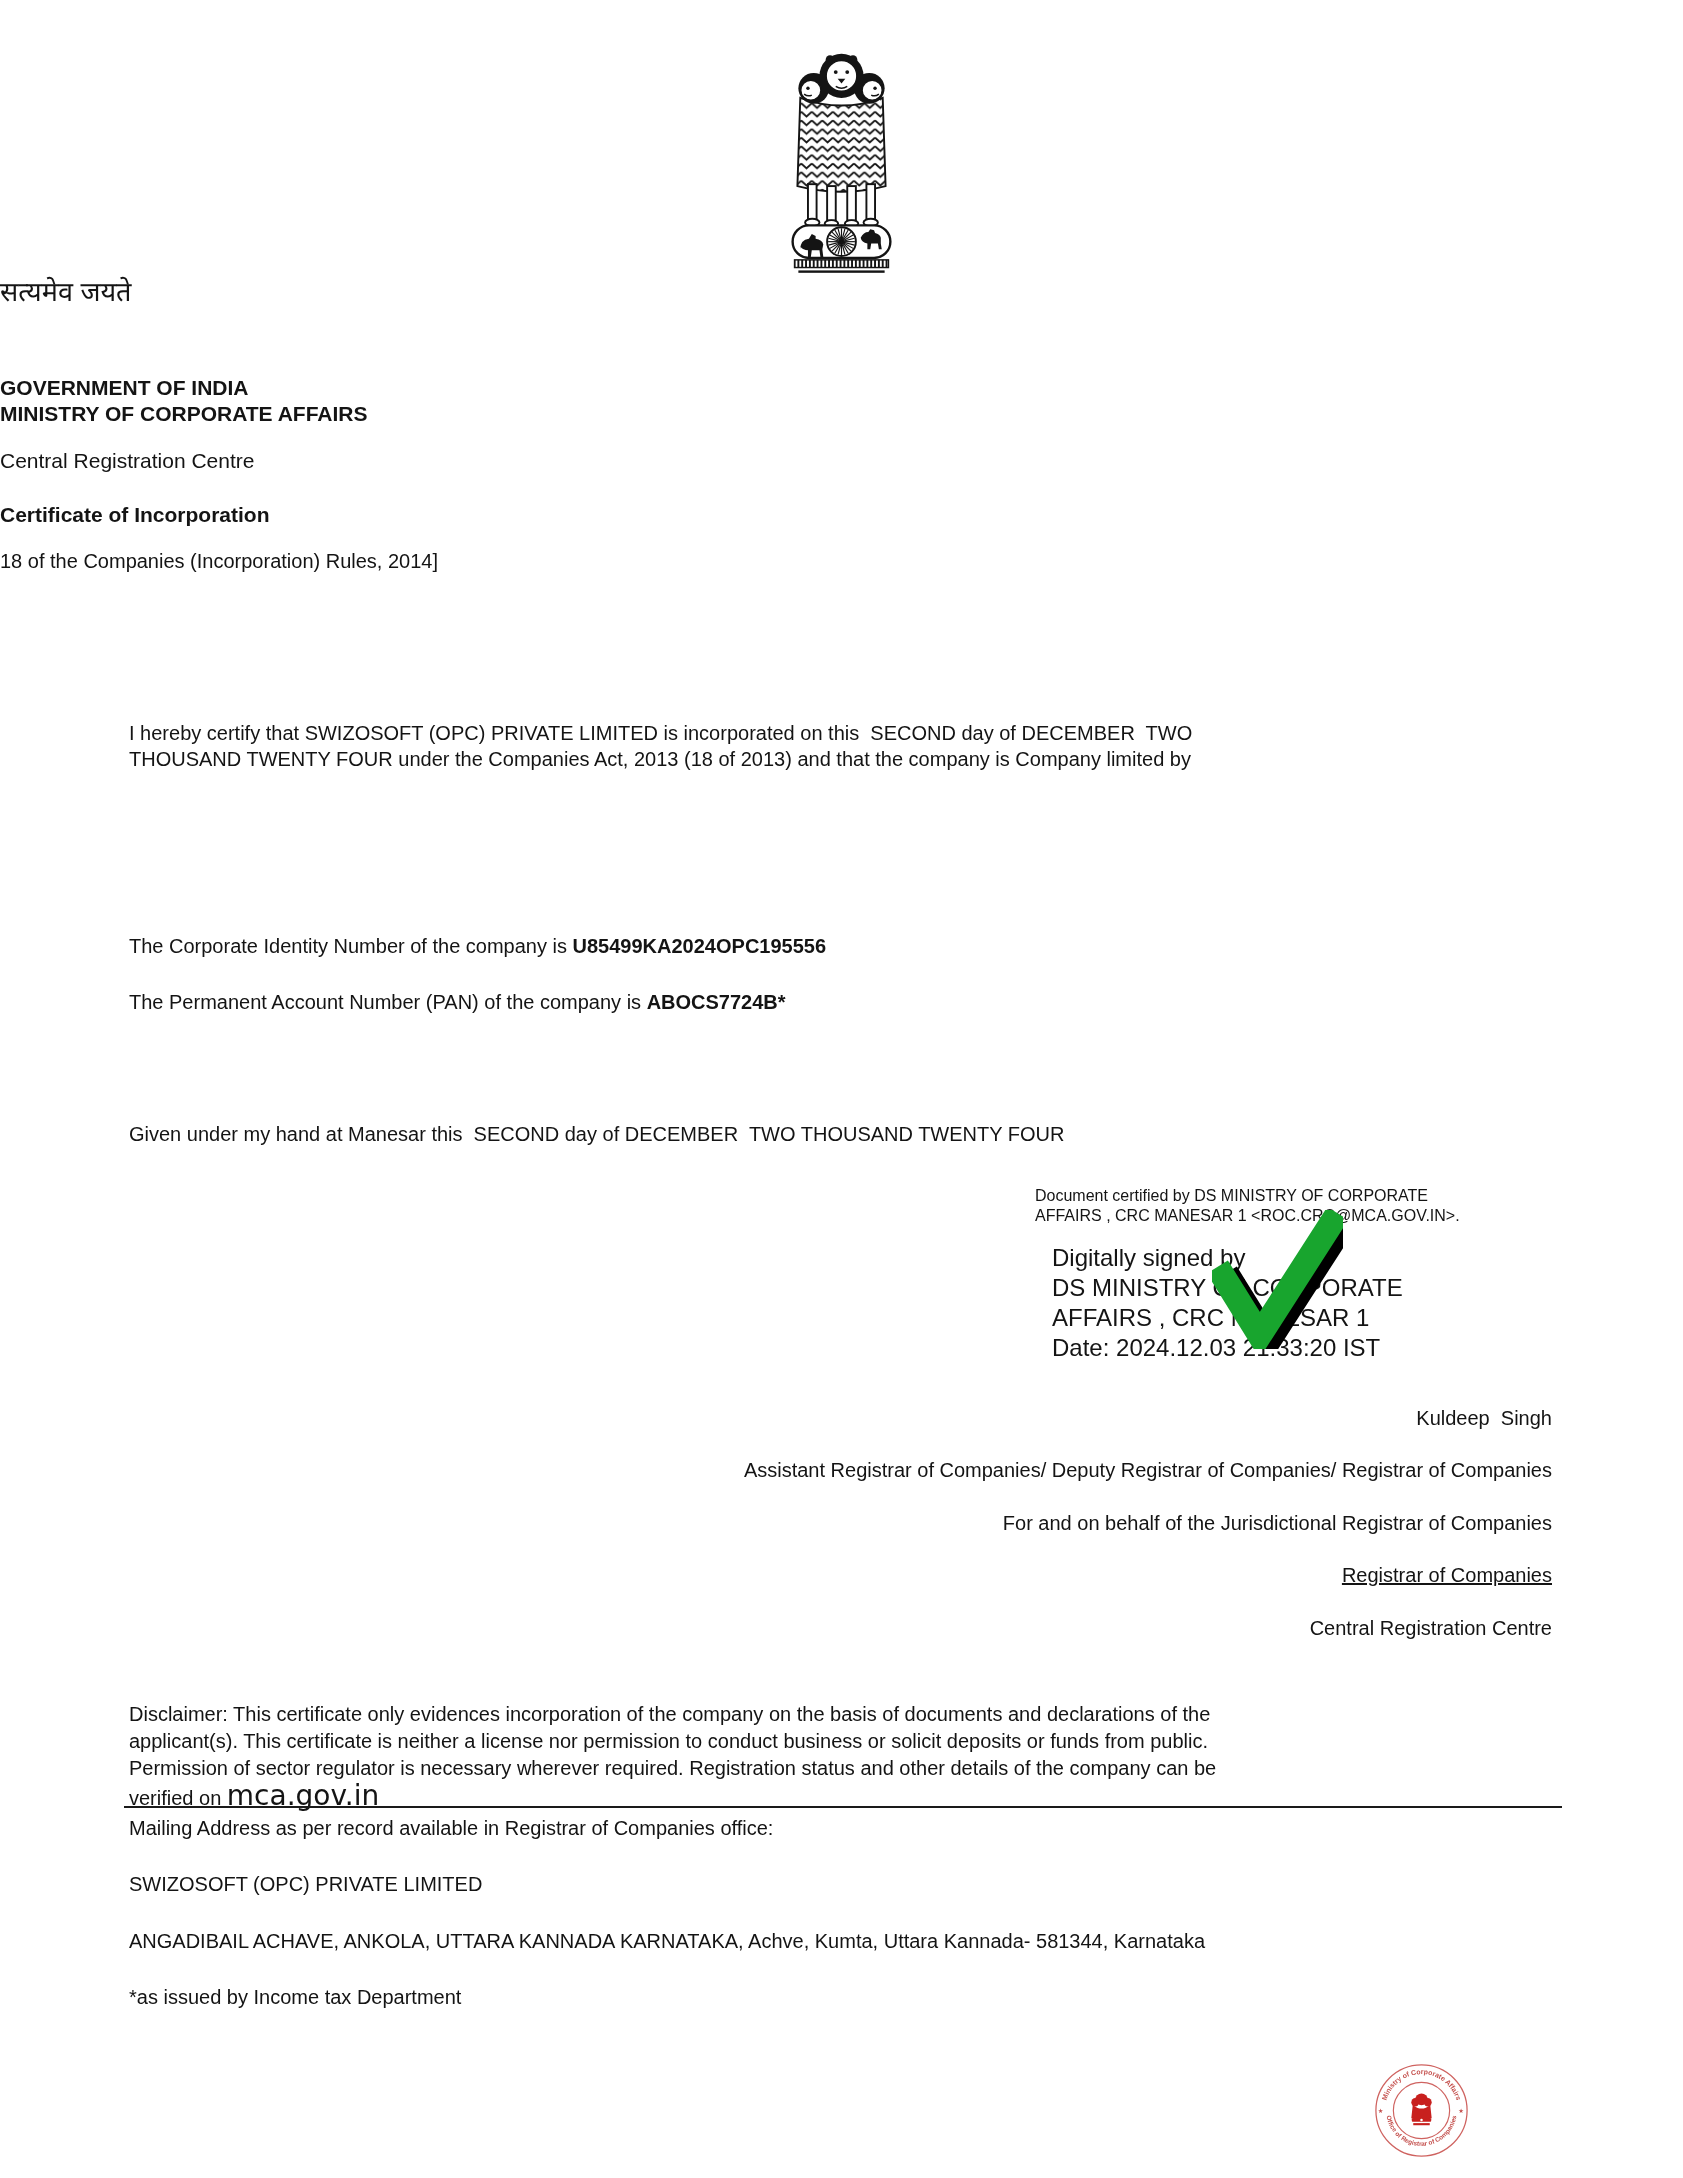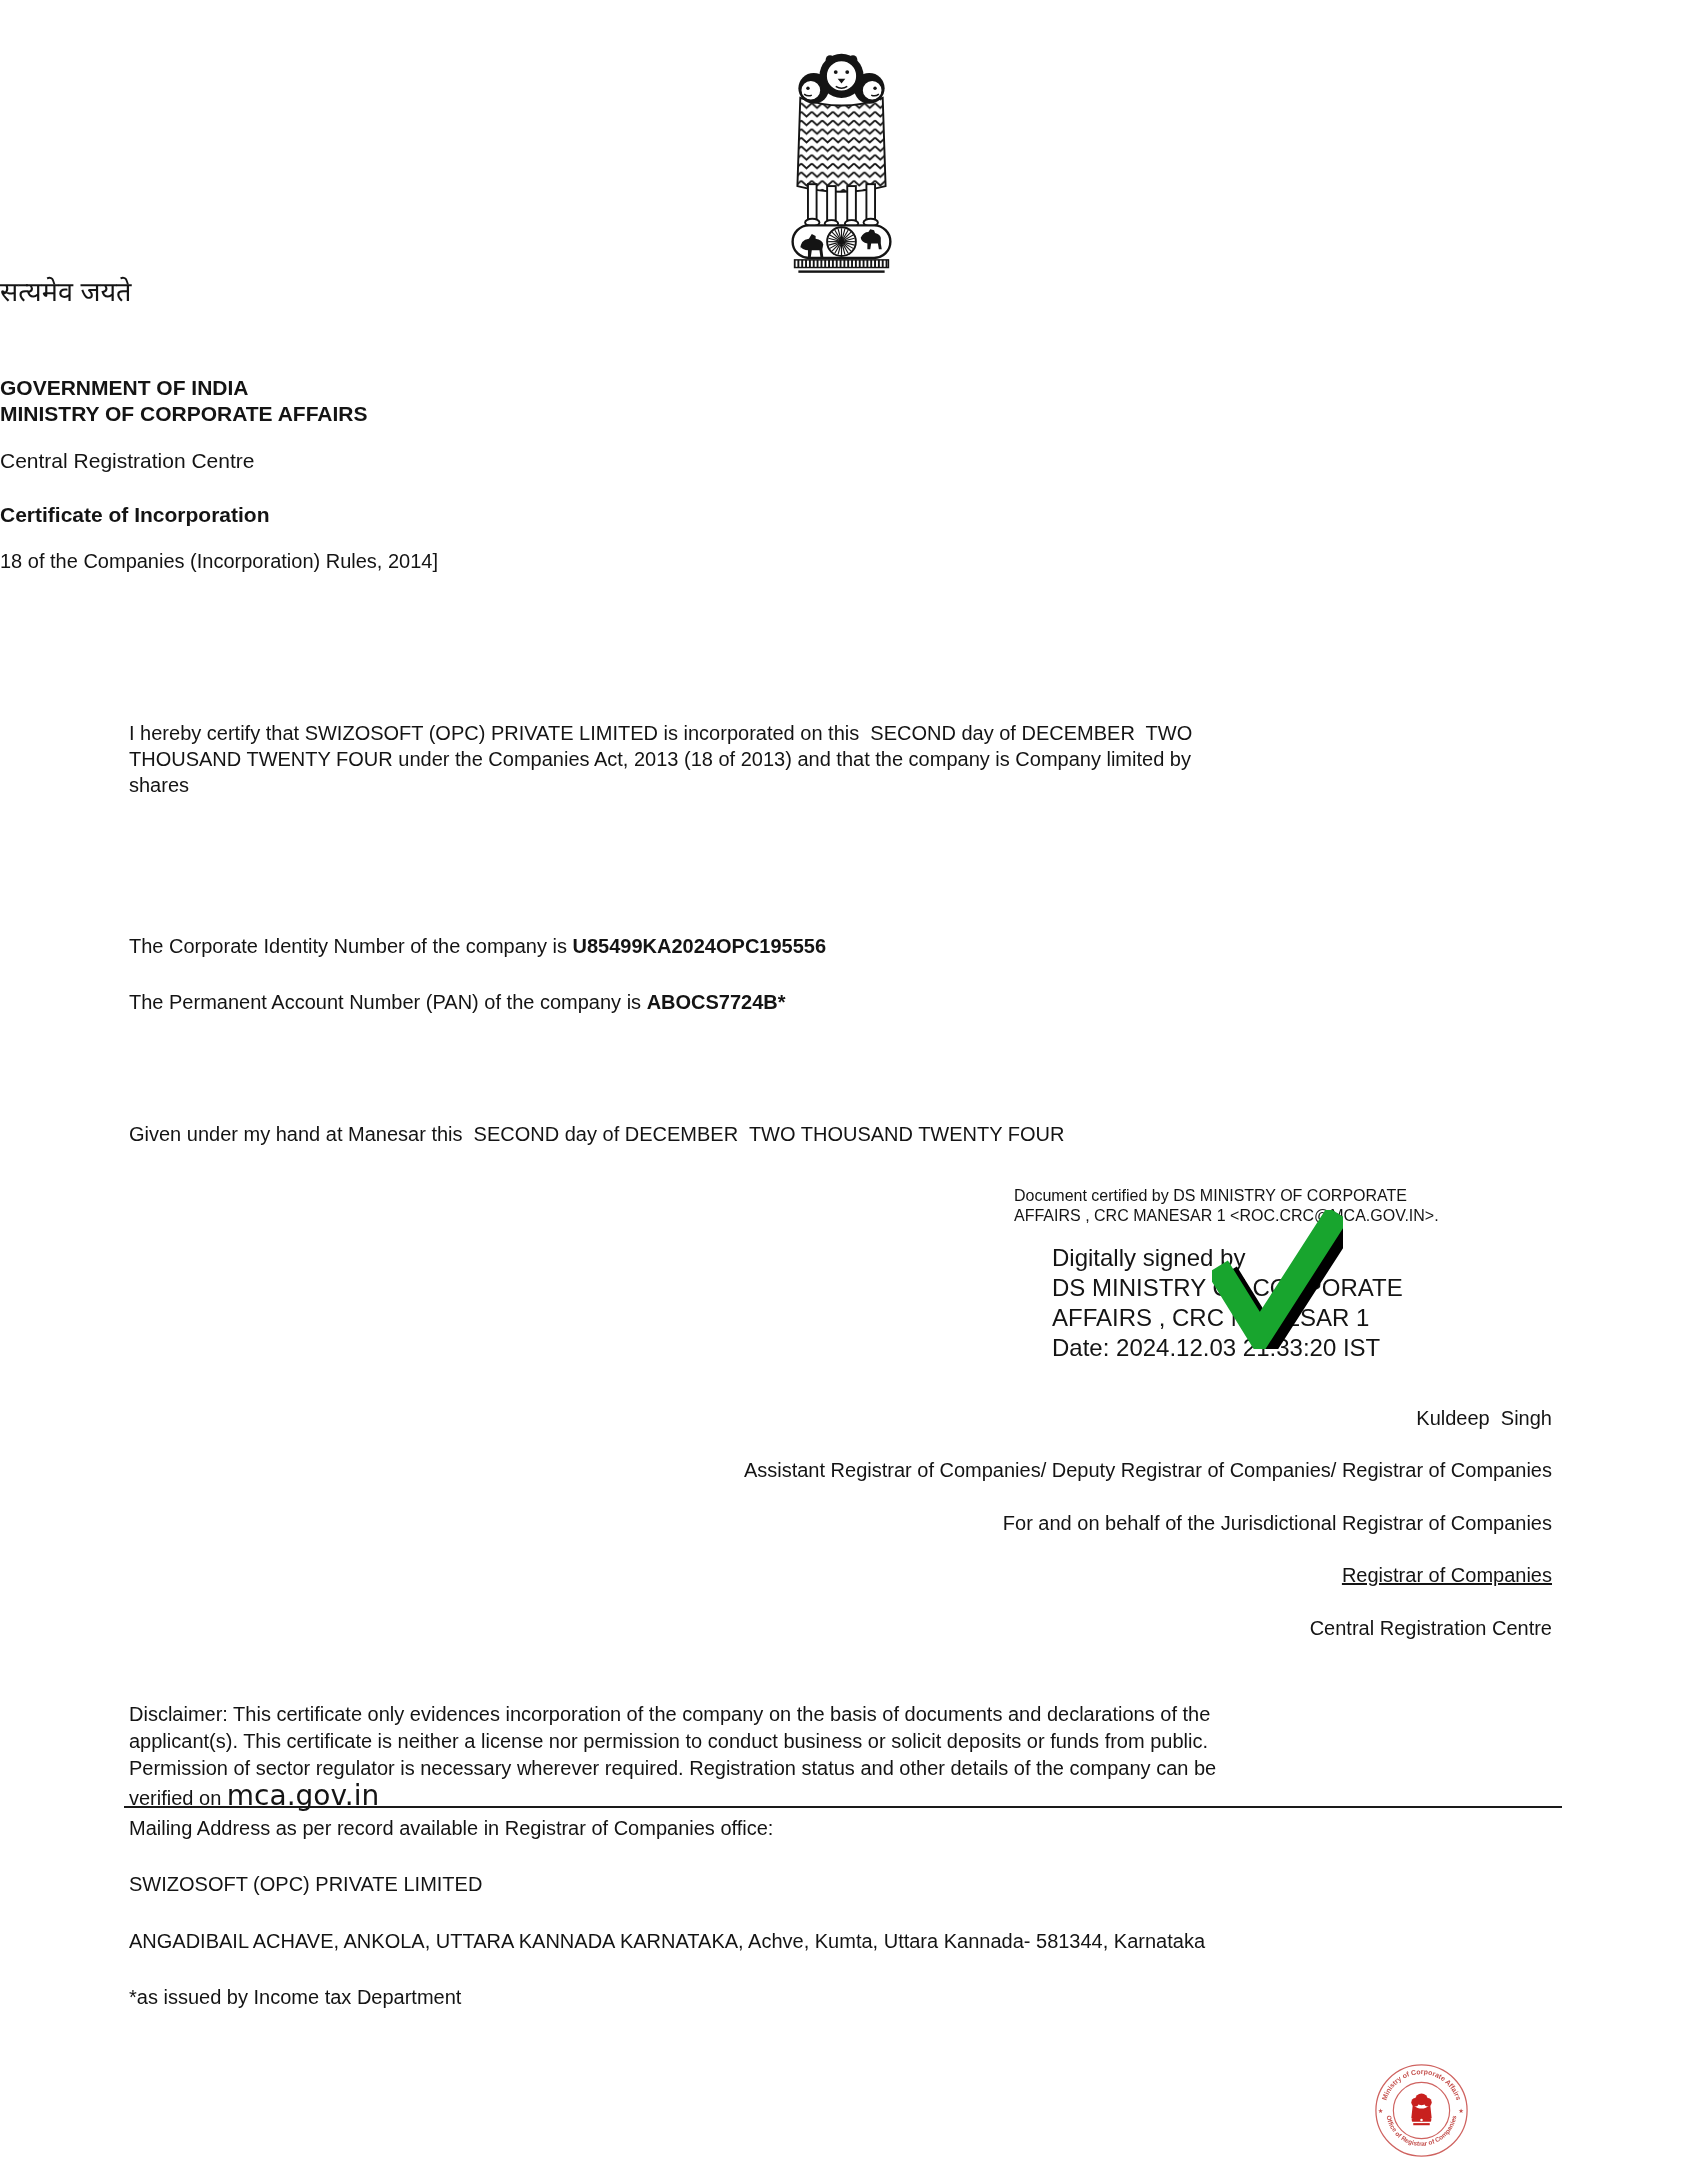--- a/index.html
+++ b/index.html
@@ -94,33 +94,32 @@
   <div class="abs center hdr t" style="top:400px;">MINISTRY OF CORPORATE AFFAIRS</div>
   <div class="abs center hdr-reg t" style="top:447px;">Central Registration Centre</div>
   <div class="abs center hdr t" style="top:501px;">Certificate of Incorporation</div>
   <div class="abs center bt" style="top:547px;line-height:28px;">
     <div class="t">18 of the Companies (Incorporation) Rules, 2014]</div>
   </div>
 
   <div class="abs left-col bt" style="top:720px;line-height:26px;">
     <div class="t">I hereby certify that SWIZOSOFT (OPC) PRIVATE LIMITED is incorporated on this  SECOND day of DECEMBER  TWO</div>
     <div class="t">THOUSAND TWENTY FOUR under the Companies Act, 2013 (18 of 2013) and that the company is Company limited by</div>
-    <div class="t">shares</div>
   </div>
 
   <div class="abs left-col bt" style="top:933px;">
     <span class="t">The Corporate Identity Number of the company is </span><span class="t bold">U85499KA2024OPC195556</span>
   </div>
   <div class="abs left-col bt" style="top:989px;">
     <span class="t">The Permanent Account Number (PAN) of the company is </span><span class="t bold">ABOCS7724B*</span>
   </div>
 
   <div class="abs left-col bt t" style="top:1121px;">Given under my hand at Manesar this  SECOND day of DECEMBER  TWO THOUSAND TWENTY FOUR</div>
 
-  <div class="abs signote" style="left:1014px;top:1186px;width:495px;">
+  <div class="abs signote" style="left:1035px;top:1186px;width:495px;">
     <div class="t">Document certified by DS MINISTRY OF CORPORATE</div>
     <div class="t">AFFAIRS , CRC MANESAR 1 &lt;ROC.CRC@MCA.GOV.IN&gt;.</div>
   </div>
   <div class="abs sigbig" style="left:1052px;top:1243px;width:554px;">
     <div class="t">Digitally signed by</div>
     <div class="t">DS MINISTRY OF CORPORATE</div>
     <div class="t">AFFAIRS , CRC MANESAR 1</div>
     <div class="t">Date: 2024.12.03 21:33:20 IST</div>
   </div>
   <svg class="abs" style="left:1212px;top:1210px;" width="131" height="139" viewBox="0 0 132 140">

